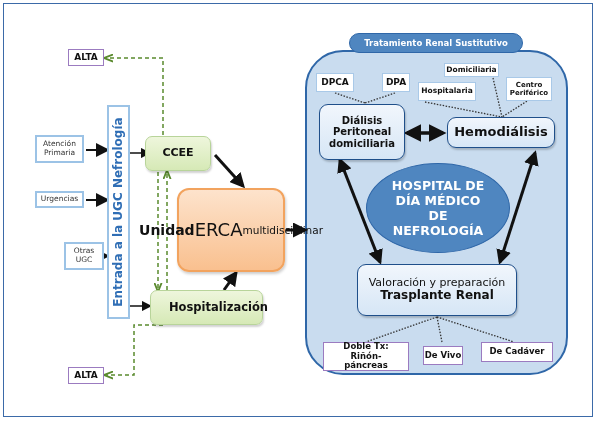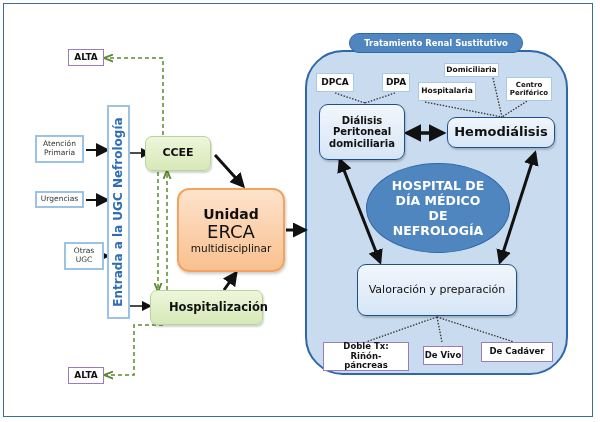--- a/index.html
+++ b/index.html
@@ -8,21 +8,21 @@
   #frame { position: absolute; left: 3px; top: 3px; width: 590px; height: 414px;
            border: 1.5px solid #3b6aa8; box-sizing: border-box; background: #fff; }
   svg { position: absolute; left: 0; top: 0; }
   .box { position: absolute; box-sizing: border-box; display: flex; align-items: center;
          justify-content: center; text-align: center; line-height: 1.15; }
   .src { background: #fff; border: 2px solid #9cc3e6; font-size: 7.5px; color: #333; }
   .alta { background: #fff; border: 1.5px solid #9b7bc0; font-size: 9px; font-weight: bold; color: #111; }
   .green { background: linear-gradient(#eef6dc, #d6e9b6); border: 1.5px solid #b8d49a; border-radius: 7px;
            font-weight: bold; color: #111; box-shadow: 1px 2px 2px rgba(0,0,0,0.18); }
   .orange { background: linear-gradient(#fde3cc, #f9c08f); border: 2px solid #f2a35e; border-radius: 12px;
-            color: #111; flex-direction: column; box-shadow: 1px 2px 3px rgba(0,0,0,0.2); }
+            color: #111; flex-direction: row; box-shadow: 1px 2px 3px rgba(0,0,0,0.2); }
   .entry { background: #fff; border: 2.5px solid #9cc3e6; }
   .entry-text { position: absolute; left: 50%; top: 50%; transform: translate(-50%,-50%) rotate(-90deg);
                 white-space: nowrap; font-weight: bold; font-size: 12px; color: #2f6eb5; }
   .trs-panel { position: absolute; border-radius: 38px; background: #c9dcef; border: 2px solid #2f67a8; box-sizing: border-box; }
   .trs-title { position: absolute; background: #4f86c0; color: #fff; font-weight: bold; font-size: 8.5px;
                border-radius: 4px; border: 1px solid #2f67a8; display: flex; align-items: center; justify-content: center; }
   .wbox { background: #fff; border: 1.5px solid #a9c9e8; font-weight: bold; color: #111; }
   .pbox { background: #fff; border: 1.5px solid #9b7bc0; font-weight: bold; color: #111; }
   .blue-rbox { background: linear-gradient(#f1f6fc, #d6e6f6); border: 1.5px solid #1f4f8a; border-radius: 9px;
                color: #111; box-shadow: 1px 2px 2px rgba(0,0,0,0.2); }
@@ -109,17 +109,18 @@
 <div class="box wbox" style="left:444px; top:63px; width:55px; height:14px; font-size:7.5px;">Domiciliaria</div>
 <div class="box wbox" style="left:506px; top:77px; width:46px; height:24px; font-size:7px;">Centro Periférico</div>
 
 <div class="box blue-rbox" style="left:319px; top:104px; width:86px; height:56px; font-size:10px; font-weight:bold; padding:0 8px;">Diálisis Peritoneal domiciliaria</div>
 <div class="box blue-rbox" style="left:447px; top:117px; width:108px; height:31px; font-size:13px; font-weight:bold;">Hemodiálisis</div>
 
 <div class="ellipse" style="left:366px; top:163px; width:144px; height:90px; padding:0 22px;">HOSPITAL DE DÍA MÉDICO DE NEFROLOGÍA</div>
 
 <div class="box blue-rbox" style="left:357px; top:264px; width:160px; height:52px; flex-direction:column;">
   <div style="font-size:11px;">Valoración y preparación</div>
+  <div style="font-size:12px; font-weight:bold;">Trasplante Renal</div>
 </div>
 
 <div class="box pbox" style="left:323px; top:342px; width:86px; height:29px; font-size:8.5px; padding:0 6px;">Doble Tx: Riñón-páncreas</div>
 <div class="box pbox" style="left:423px; top:346px; width:40px; height:19px; font-size:8.5px;">De Vivo</div>
 <div class="box pbox" style="left:481px; top:342px; width:72px; height:20px; font-size:8.5px;">De Cadáver</div>
 
 </body></html>

